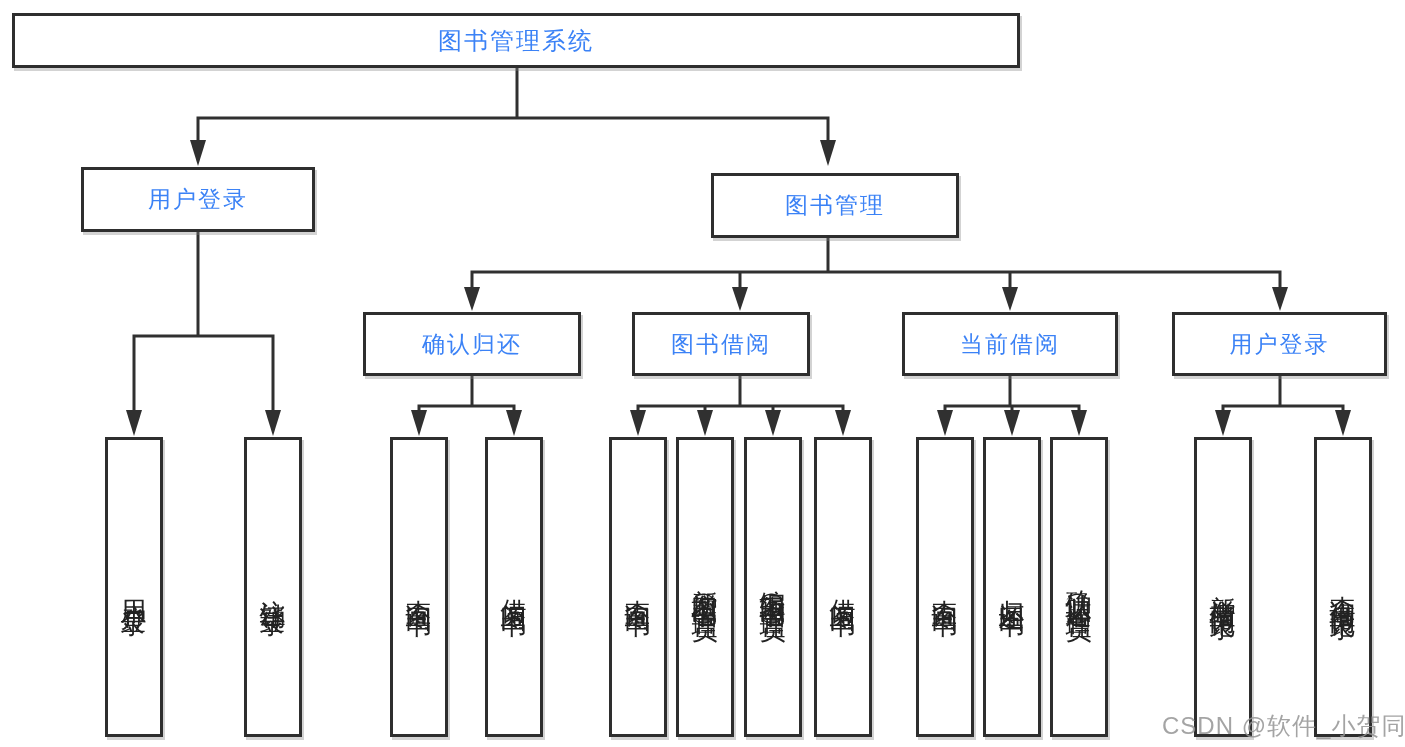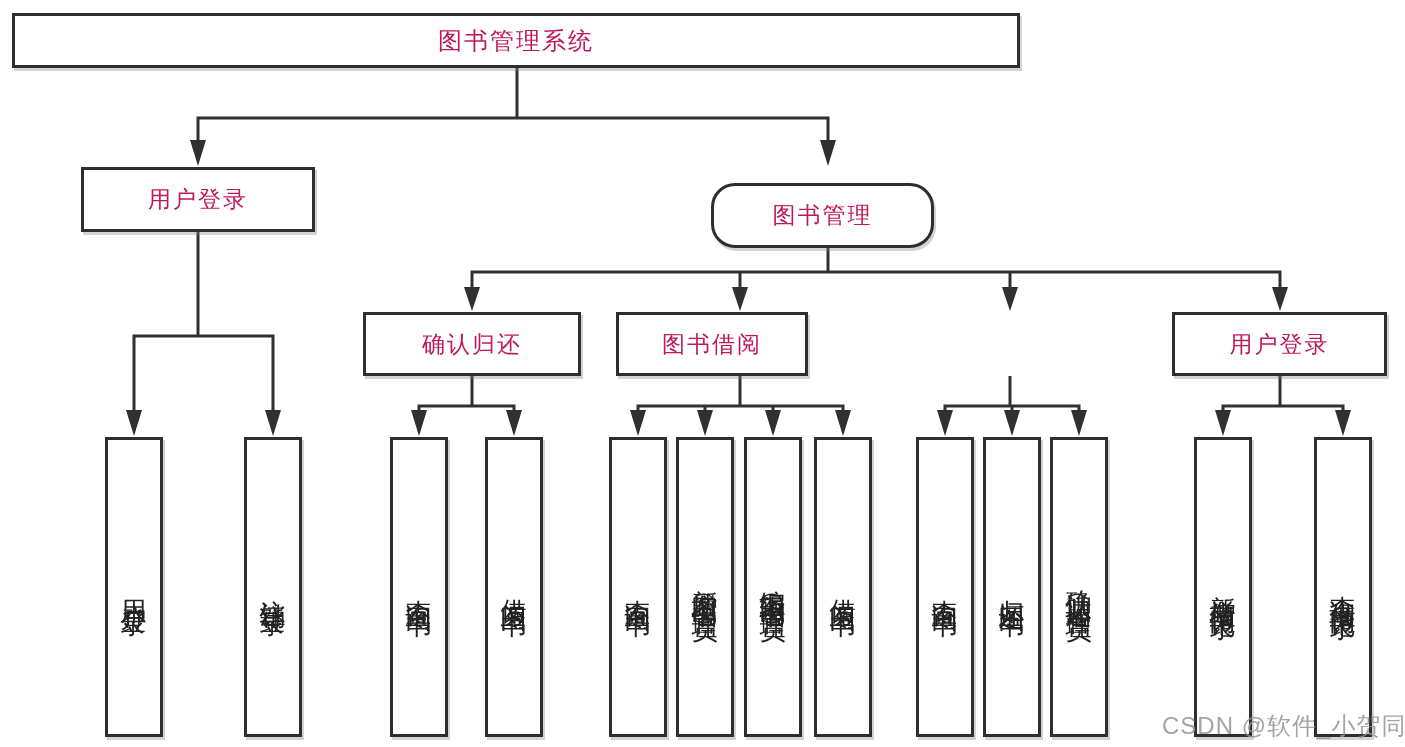--- a/index.html
+++ b/index.html
@@ -5,28 +5,28 @@
   html,body { margin:0; padding:0; background:#ffffff; }
   #stage {
     position:relative; width:1405px; height:747px; background:#ffffff;
     font-family:"Liberation Sans", sans-serif; color:#222222; overflow:hidden;
   }
   #wires { position:absolute; left:0; top:0; width:1405px; height:747px; z-index:0; }
   .hnode {
     position:absolute; box-sizing:border-box; background:#ffffff;
     border:3px solid #2e2e2e; box-shadow:2px 3px 0 rgba(130,130,130,0.35);
     display:flex; align-items:center; justify-content:center;
-    font-size:23px; letter-spacing:2px; z-index:1; color:#be185d;
+    font-size:23px; letter-spacing:2px; z-index:1; color:#3b82f6;
   }
   .root  { left:12px;  top:13px;  width:1008px; height:55px; font-size:24px; }
   .n-user-login { left:81px;  top:167px; width:234px; height:65px; }
-  .n-book-mgmt  { left:711px; top:183px; width:223px; height:65px;border-radius:24px; }
+  .n-book-mgmt  { left:711px; top:173px; width:248px; height:65px; }
   .l3 { top:312px; height:64px; }
   .n-new-books      { left:363px;  width:218px; }
-  .n-book-borrow    { left:616px;  width:192px; }
+  .n-book-borrow    { left:632px;  width:178px; }
   .n-current-borrow { left:902px;  width:216px; }
   .n-borrow-records { left:1172px; width:215px; }
   .leaf {
     position:absolute; box-sizing:border-box; top:437px; width:58px; height:300px;
     background:#ffffff; border:3px solid #2e2e2e;
     box-shadow:2px 3px 0 rgba(130,130,130,0.35);
     display:flex; align-items:center; justify-content:center; z-index:1;
   }
   .leaf .vtext {
     writing-mode:vertical-rl; white-space:nowrap;
@@ -110,20 +110,23 @@
   <div class="hnode n-book-mgmt">
     <span>图书管理</span>
   </div>
 
   <div class="hnode l3 n-new-books">
     <span>确认归还</span>
   </div>
   <div class="hnode l3 n-book-borrow">
     <span>图书借阅</span>
   </div>
+  <div class="hnode l3 n-current-borrow">
+    <span>当前借阅</span>
+  </div>
   <div class="hnode l3 n-borrow-records">
     <span>用户登录</span>
   </div>
 
   <div class="leaf" style="left:105px">
     <span class="vtext">用户登录</span>
   </div>
   <div class="leaf" style="left:244px">
     <span class="vtext">注销登录</span>
   </div>

